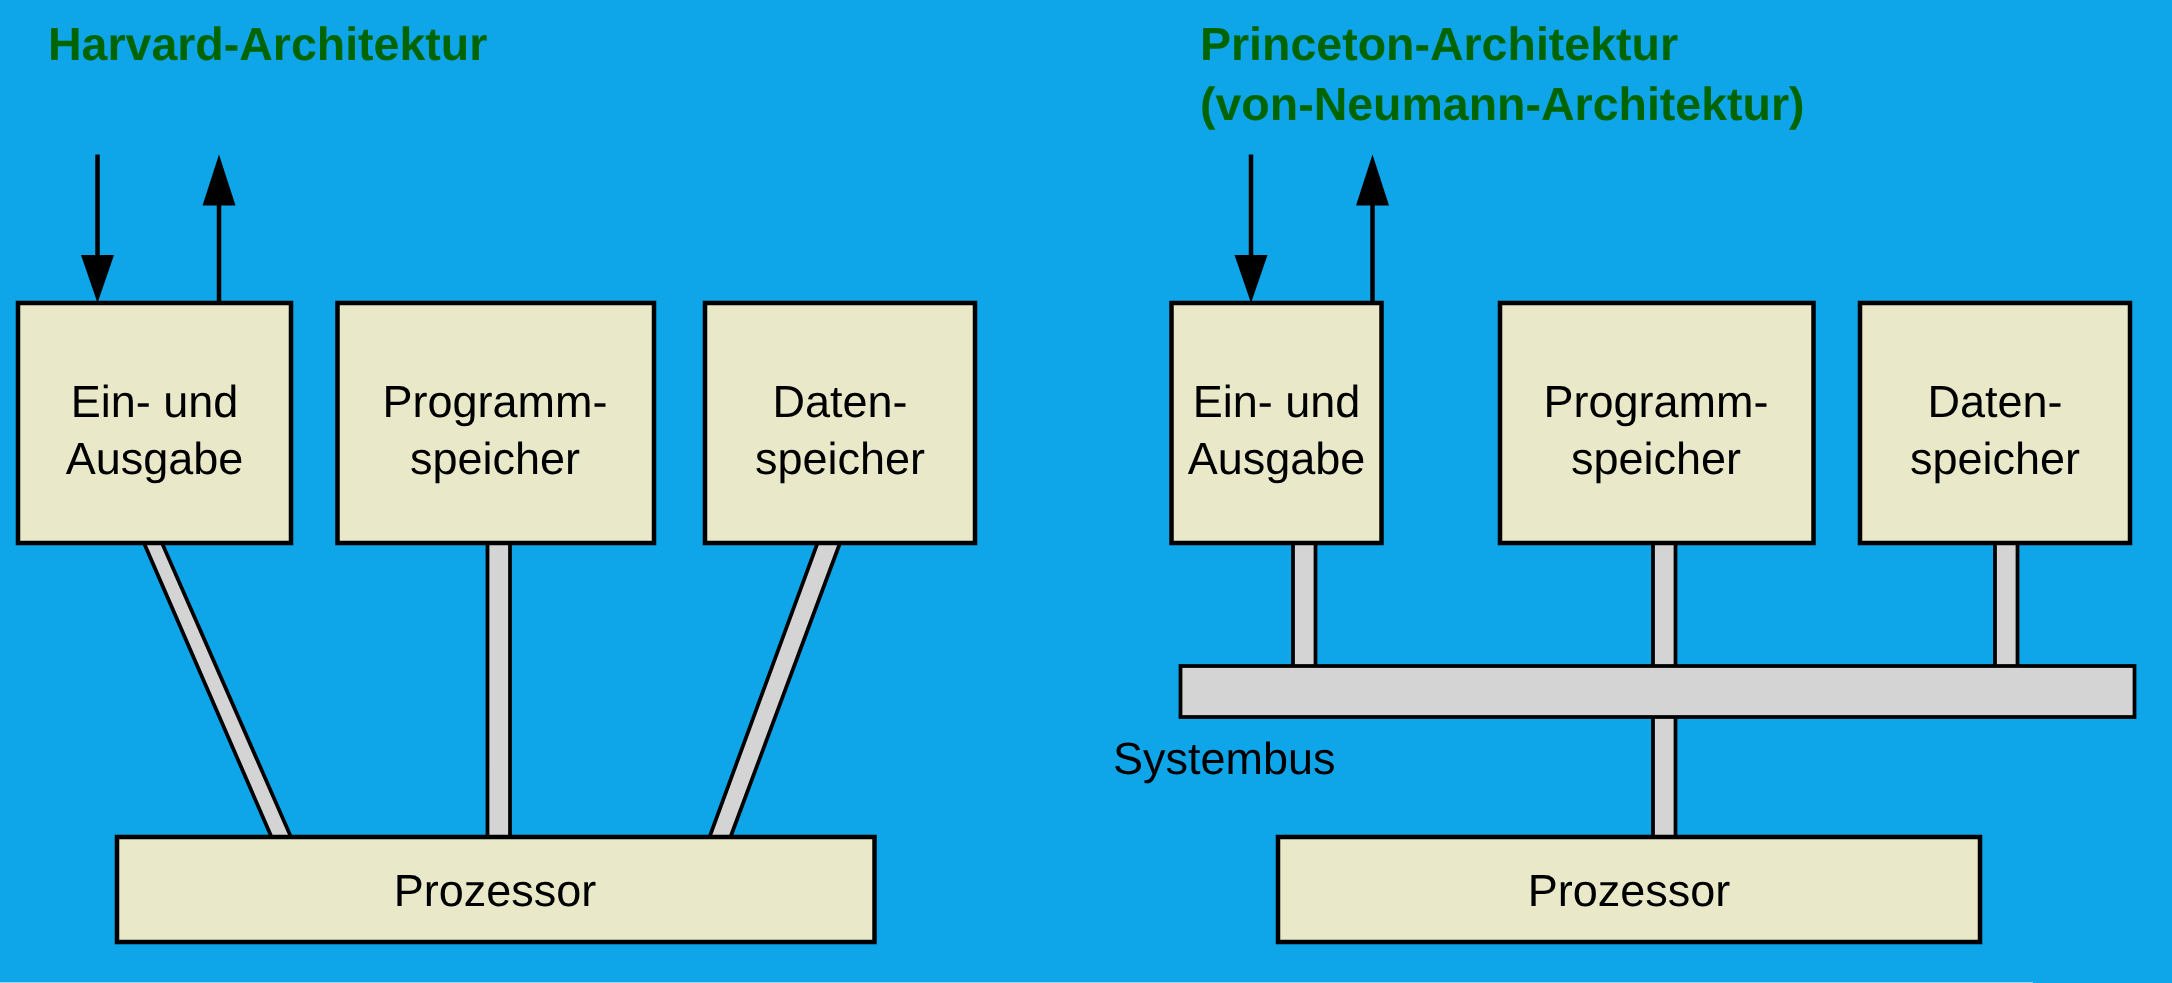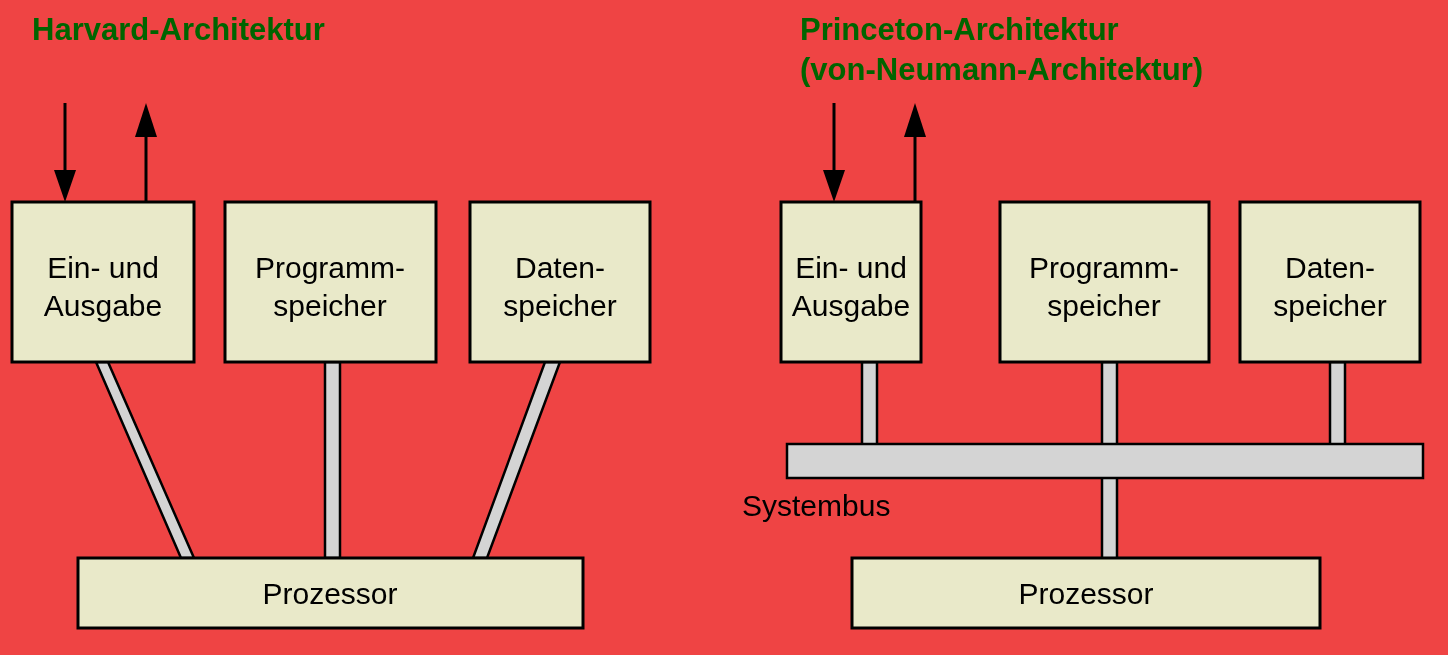--- a/index.html
+++ b/index.html
@@ -11,21 +11,21 @@
   body {
     width: 1448px;
     height: 655px;
     font-family: "Liberation Sans", sans-serif;
     overflow: hidden;
   }
   #canvas {
     position: relative;
     width: 1448px;
     height: 655px;
-    background: #ef4444;
+    background: #0ea5e9;
   }
   svg.diagram {
     position: absolute;
     left: 0;
     top: 0;
     width: 1448px;
     height: 655px;
   }
   .title-text {
     font-family: "Liberation Sans", sans-serif;

